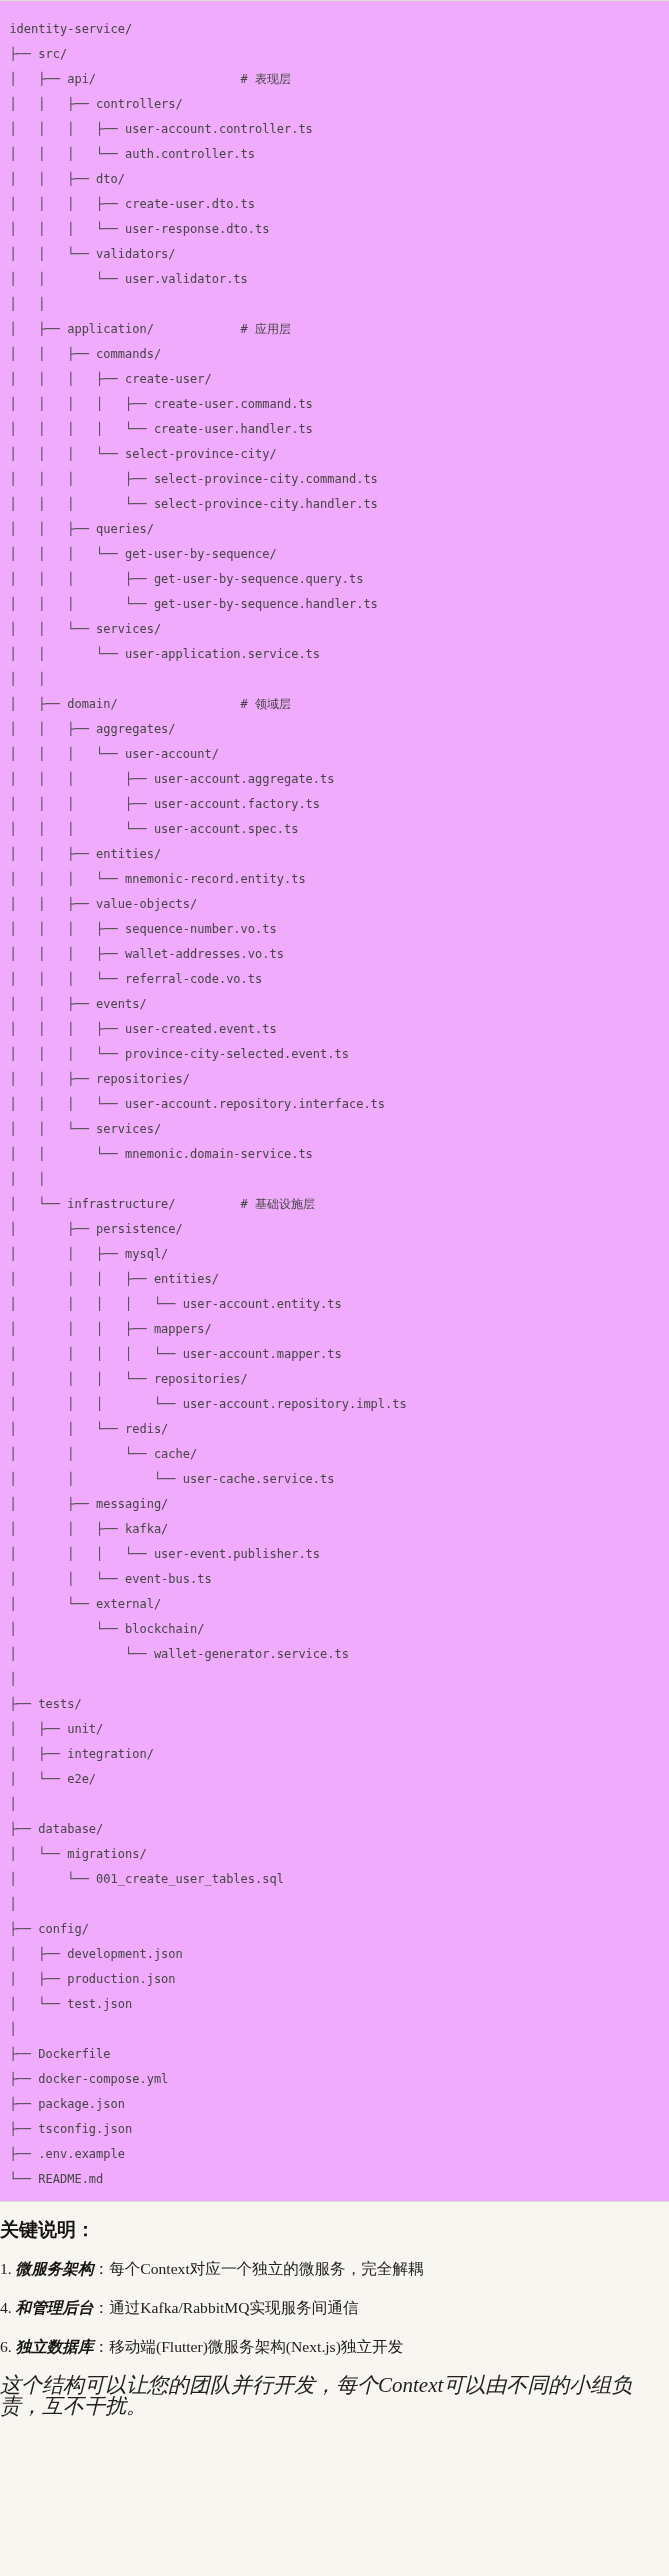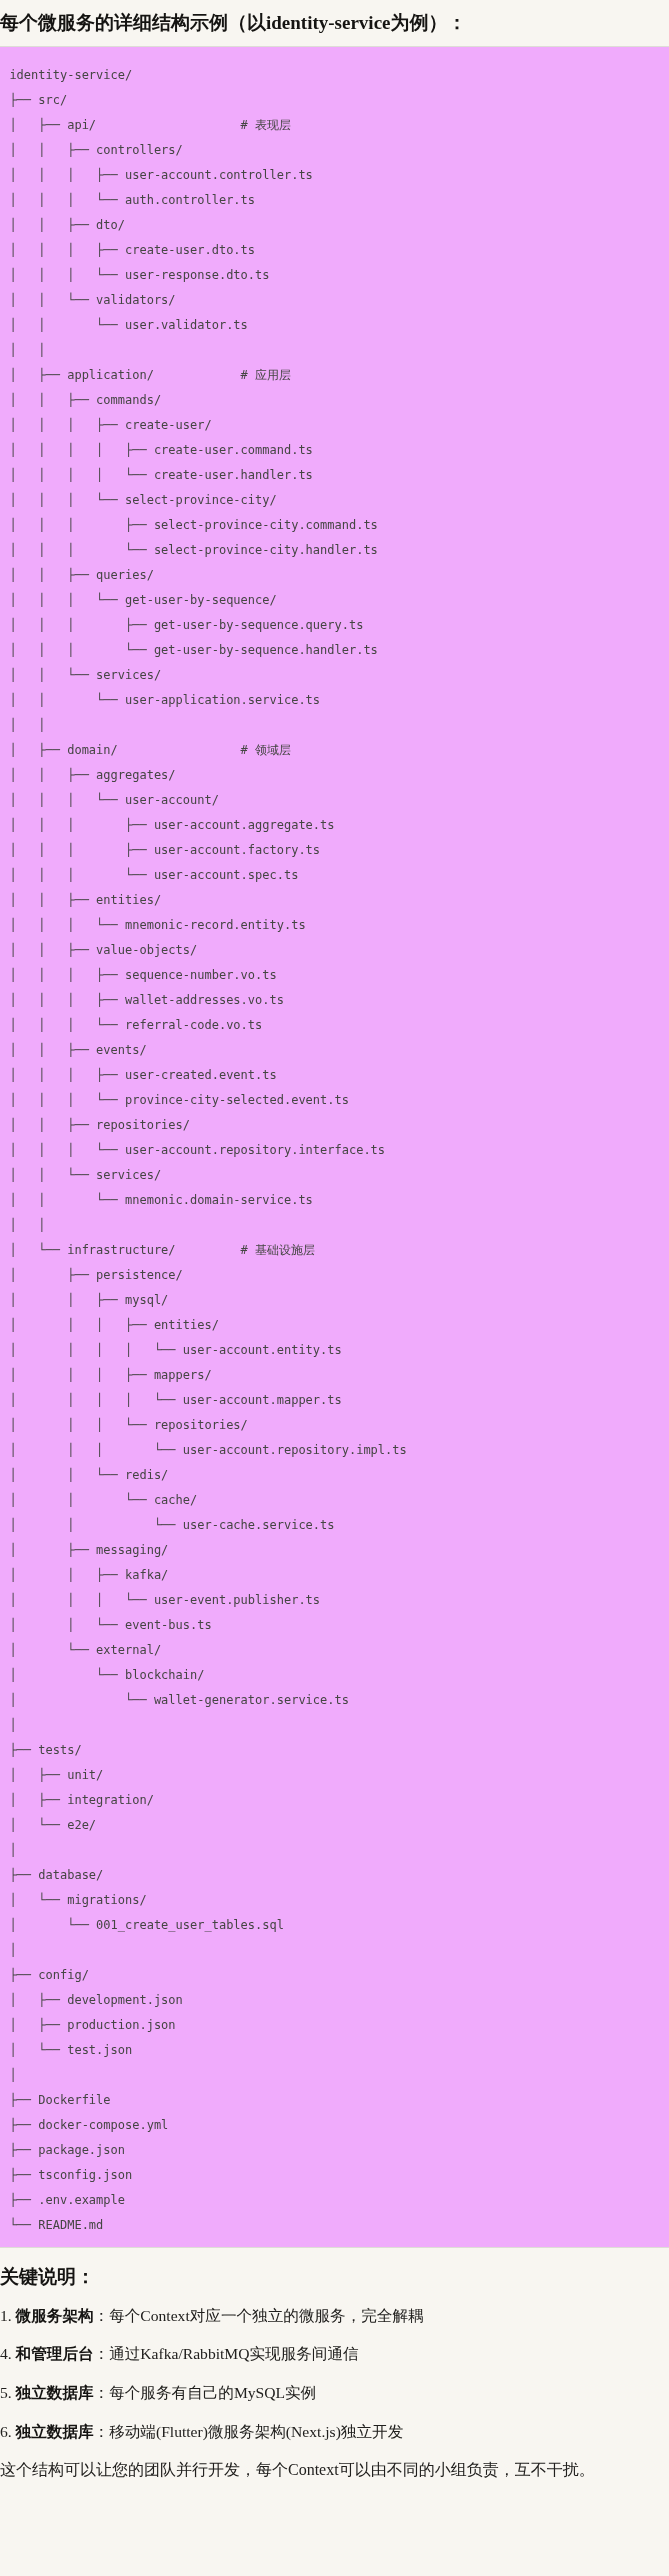--- a/index.html
+++ b/index.html
@@ -44,35 +44,35 @@
   }
 
   .notes { margin: 0; padding: 0; }
   .note {
     font-size: 15.6px;
     line-height: 20.6px;
     margin: 0 1.3px 18px 0;
     color: #21201e;
   }
   .note .num { color: #21201e; }
-  .note strong { font-weight: bold; color: #151412; }
+  .note strong { font-weight: bold; color: #151412; font-style: italic; }
 
   .closing {
     margin: 3.8px 1.3px 0 0;
-    font-size: 16px;
+    font-size: 21px;
     line-height: 20.6px;
     color: #21201e;
+    font-style: italic;
   }
 </style>
 </head>
 <body>
 
 <div class="page">
 
-  <h1 class="page-title">每个微服务的详细结构示例（以identity-service为例）：</h1>
 
   <div class="code-block">
     <pre>identity-service/
 ├── src/
 │   ├── api/                    # 表现层
 │   │   ├── controllers/
 │   │   │   ├── user-account.controller.ts
 │   │   │   └── auth.controller.ts
 │   │   ├── dto/
 │   │   │   ├── create-user.dto.ts
@@ -155,20 +155,19 @@
 ├── tsconfig.json
 ├── .env.example
 └── README.md</pre>
   </div>
 
   <h2 class="notes-title">关键说明：</h2>
 
   <div class="notes">
       <div class="note"><span class="num">1. </span><strong>微服务架构</strong><span>：</span><span>每个Context对应一个独立的微服务，完全解耦</span></div>
       <div class="note"><span class="num">4. </span><strong>和管理后台</strong><span>：</span><span>通过Kafka/RabbitMQ实现服务间通信</span></div>
-      <div class="note"><span class="num">5. </span><strong>独立数据库</strong><span>：</span><span>每个服务有自己的MySQL实例</span></div>
       <div class="note"><span class="num">6. </span><strong>独立数据库</strong><span>：</span><span>移动端(Flutter)微服务架构(Next.js)独立开发</span></div>
     </div>
 
   <p class="closing">这个结构可以让您的团队并行开发，每个Context可以由不同的小组负责，互不干扰。</p>
 
 </div>
 
 
 </body></html>

